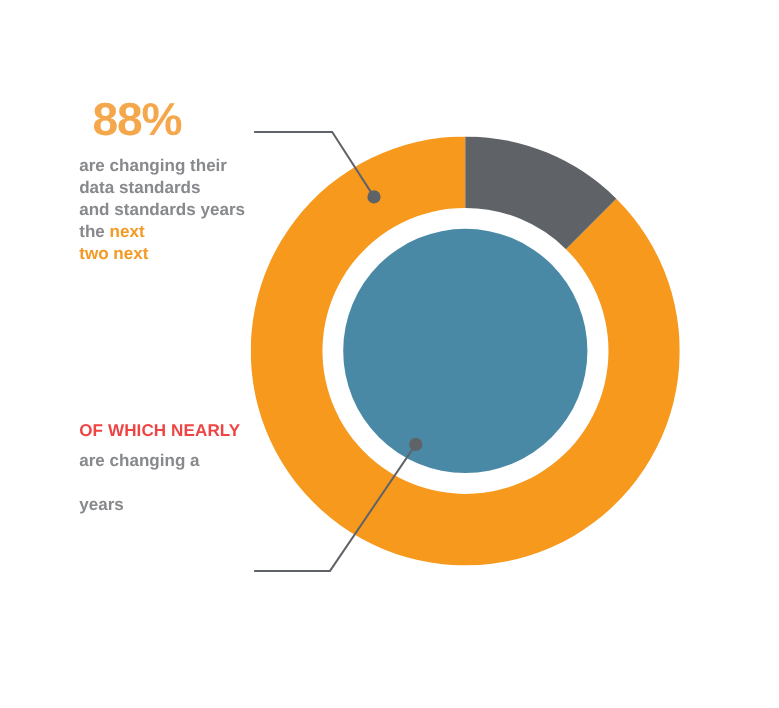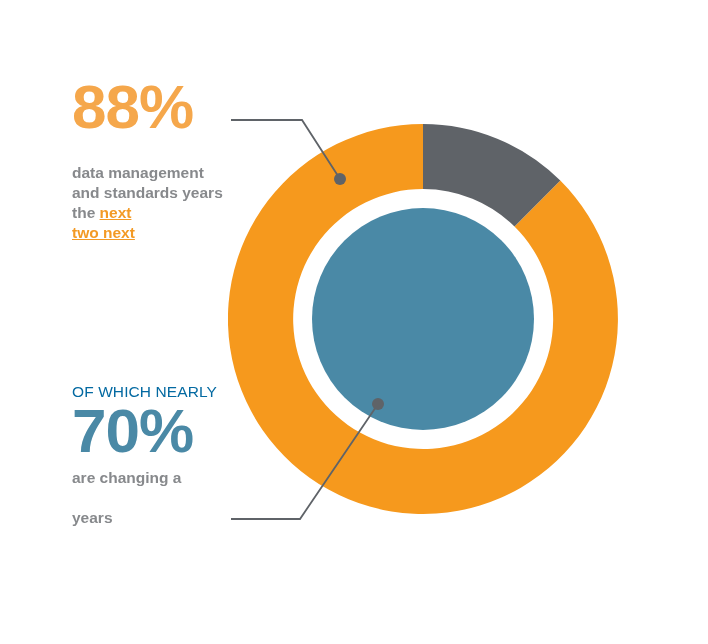--- a/index.html
+++ b/index.html
@@ -43,49 +43,49 @@
     top: 78px;
     width: 168px;
   }
   #callout-bottom {
     left: 72px;
     top: 383px;
     width: 168px;
   }
 
   .big-stat {
-    font-size: 62px;
+    font-size: 42px;
     font-weight: bold;
     line-height: 0.92;
     letter-spacing: -1px;
-    margin: 0;
+    margin: 12px;
     white-space: nowrap;
   }
   .big-stat.orange { color: #F5A74B; }
   .big-stat.blue   { color: #4A89A6; }
 
   .eyebrow {
     font-size: 15.5px;
-    font-weight: normal;
+    font-weight: bold;
     letter-spacing: 0.1px;
-    color: #0369a1;
+    color: #ef4444;
     margin: 0 0 1px 0;
     white-space: nowrap;
   }
 
   .body-text {
     font-size: 15.5px;
     font-weight: bold;
     line-height: 1.29;
     color: #87898C;
     margin: 8px 0 0 0;
   }
   #callout-bottom .body-text { margin-top: 9px; }
 
-  .hl-orange { color: #F39A25; text-decoration: underline; }
+  .hl-orange { color: #F39A25; }
 
   
   #leaders {
     position: absolute;
     left: 0;
     top: 0;
     width: 708px;
     height: 644px;
     pointer-events: none;
   }
@@ -117,31 +117,30 @@
   <svg id="leaders" viewBox="0 0 708 644">
     <polyline points="231,120 302,120 340,179" fill="none" stroke="#5F6368" stroke-width="1.8"></polyline>
     <circle cx="340" cy="179" r="6" fill="#5F6368"></circle>
     <polyline points="231,519 300,519 378,404" fill="none" stroke="#5F6368" stroke-width="1.8"></polyline>
     <circle cx="378" cy="404" r="6" fill="#5F6368"></circle>
   </svg>
 
   <div class="callout" id="callout-top">
     <div class="big-stat orange">88%</div>
     <p class="body-text">
-      <br>
-      <span>data management</span><br>
+      <span>are changing their</span><br>
+      <span>data standards</span><br>
       <span>and standards years</span><br>
       <span>the </span><span class="hl-orange">next</span><br>
       <span class="hl-orange">two next</span>
     </p>
   </div>
 
   <div class="callout" id="callout-bottom">
     <div class="eyebrow">OF WHICH NEARLY</div>
-    <div class="big-stat blue">70%</div>
     <p class="body-text">
       <span>are changing a</span><br>
       <br>
       <span>years</span>
     </p>
   </div>
 
 </div>
 
 </body></html>

